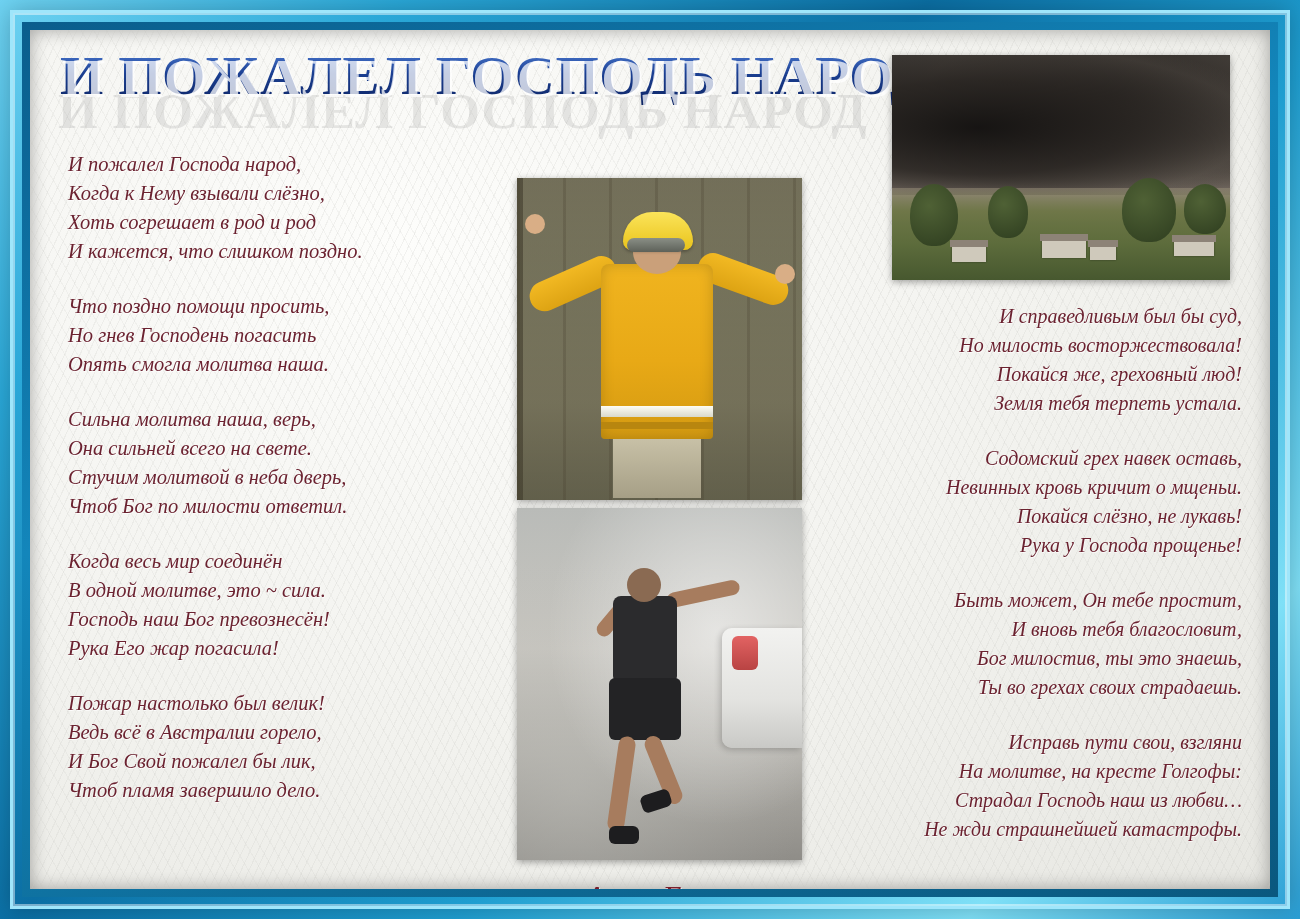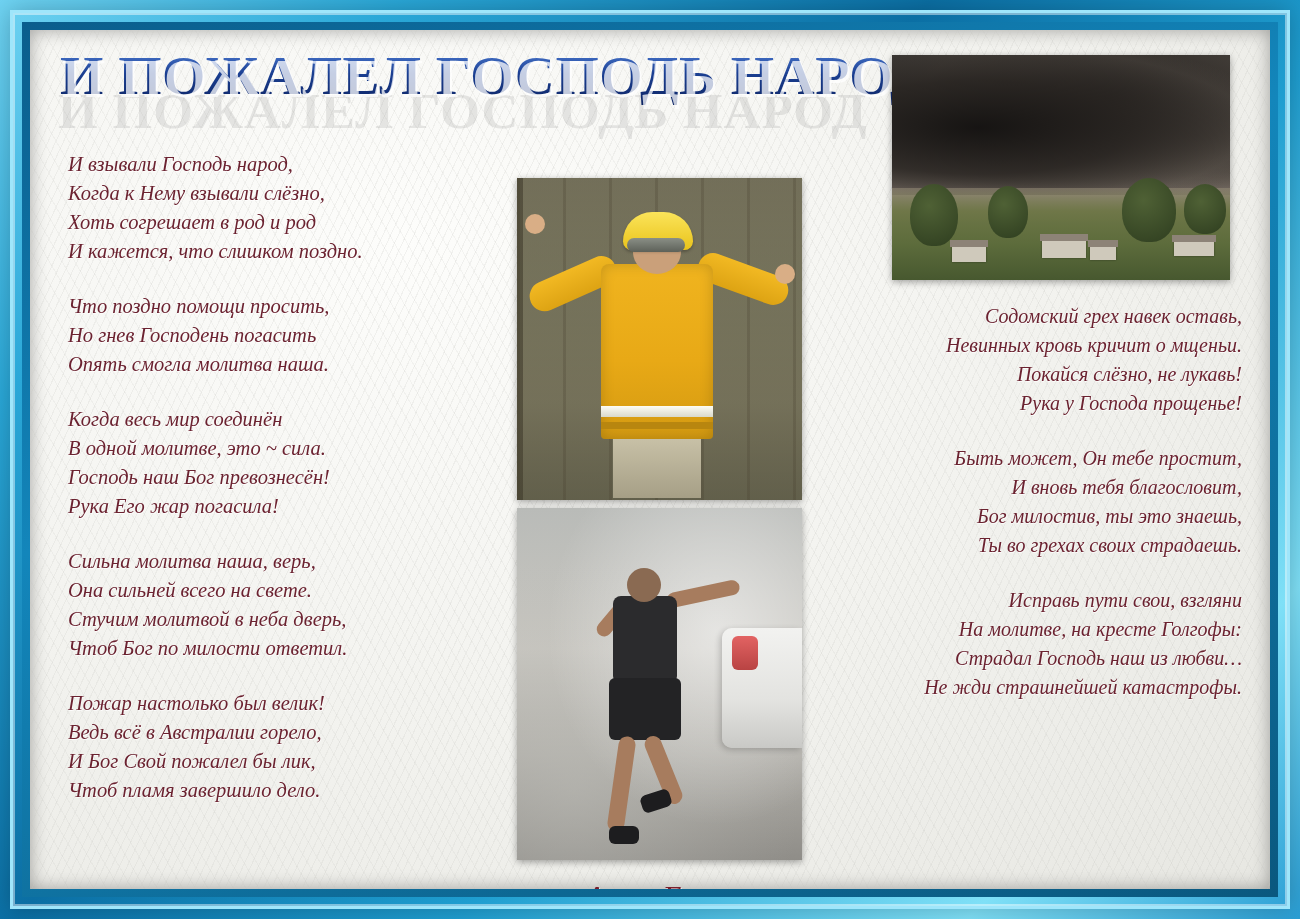--- a/index.html
+++ b/index.html
@@ -406,52 +406,58 @@
       <div class="run-head"></div>
       <div class="run-shorts"></div>
       <div class="run-leg back"></div>
       <div class="run-leg front"></div>
       <div class="run-shoe a"></div>
       <div class="run-shoe b"></div>
     </div>
 
     <div class="col-left">
       <div class="stanza">
-        <div class="line">И взывали Господь народ,</div>
+        <div class="line">И пожалел Господа народ,</div>
         <div class="line">Когда к Нему взывали слёзно,</div>
         <div class="line">Хоть согрешает в род и род</div>
         <div class="line">И кажется, что слишком поздно.</div>
       </div>
       <div class="stanza">
         <div class="line">Что поздно помощи просить,</div>
         <div class="line">Но гнев Господень погасить</div>
         <div class="line">Опять смогла молитва наша.</div>
+      </div>
+      <div class="stanza">
+        <div class="line">Сильна молитва наша, верь,</div>
+        <div class="line">Она сильней всего на свете.</div>
+        <div class="line">Стучим молитвой в неба дверь,</div>
+        <div class="line">Чтоб Бог по милости ответил.</div>
       </div>
       <div class="stanza">
         <div class="line">Когда весь мир соединён</div>
         <div class="line">В одной молитве, это ~ сила.</div>
         <div class="line">Господь наш Бог превознесён!</div>
         <div class="line">Рука Его жар погасила!</div>
       </div>
       <div class="stanza">
-        <div class="line">Сильна молитва наша, верь,</div>
-        <div class="line">Она сильней всего на свете.</div>
-        <div class="line">Стучим молитвой в неба дверь,</div>
-        <div class="line">Чтоб Бог по милости ответил.</div>
-      </div>
-      <div class="stanza">
         <div class="line">Пожар настолько был велик!</div>
         <div class="line">Ведь всё в Австралии горело,</div>
         <div class="line">И Бог Свой пожалел бы лик,</div>
         <div class="line">Чтоб пламя завершило дело.</div>
       </div>
     </div>
 
     <div class="col-right">
       <div class="stanza">
+        <div class="line">И справедливым был бы суд,</div>
+        <div class="line">Но милость восторжествовала!</div>
+        <div class="line">Покайся же, греховный люд!</div>
+        <div class="line">Земля тебя терпеть устала.</div>
+      </div>
+      <div class="stanza">
         <div class="line">Содомский грех навек оставь,</div>
         <div class="line">Невинных кровь кричит о мщеньи.</div>
         <div class="line">Покайся слёзно, не лукавь!</div>
         <div class="line">Рука у Господа прощенье!</div>
       </div>
       <div class="stanza">
         <div class="line">Быть может, Он тебе простит,</div>
         <div class="line">И вновь тебя благословит,</div>
         <div class="line">Бог милостив, ты это знаешь,</div>
         <div class="line">Ты во грехах своих страдаешь.</div>

